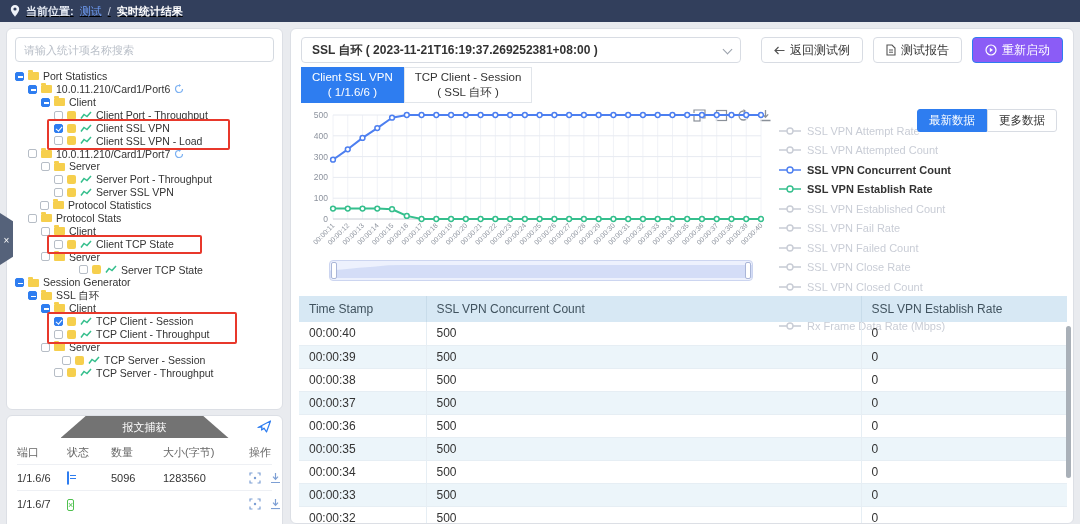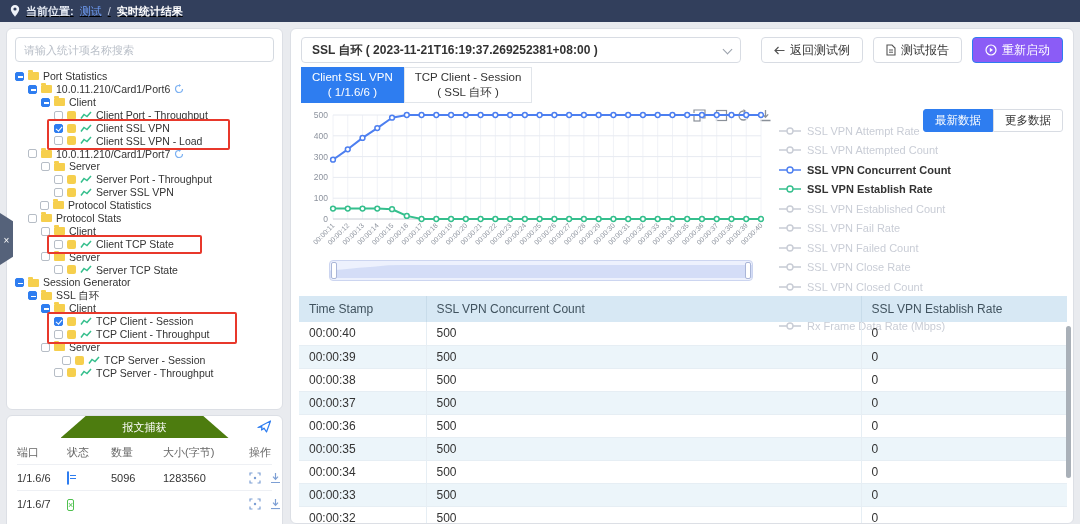--- a/index.html
+++ b/index.html
@@ -42,21 +42,21 @@
 
   
   .collapse-tab { position:absolute; left:0; top:213px; width:13px; height:52px; background:#55627a;
                   clip-path:polygon(0 0,100% 16%,100% 84%,0 100%); z-index:6;
                   display:flex; align-items:center; justify-content:center; cursor:pointer; }
   .collapse-tab span::after { content:'×'; color:#fff; font-size:10px; }
 
   
   .cap-head { position:relative; height:22px; }
   .cap-tab { position:absolute; left:50%; transform:translateX(-50%); top:0; width:168px; height:22px;
-             background:#4d7c0f; color:#fff; font-size:11px; display:flex; align-items:center; justify-content:center;
+             background:#737373; color:#fff; font-size:11px; display:flex; align-items:center; justify-content:center;
              clip-path:polygon(15% 0,85% 0,100% 100%,0 100%); }
   .cap-share { position:absolute; right:10px; top:4px; cursor:pointer; }
   .cap-table { font-size:11px; color:#333; padding:2px 10px 0 10px; }
   .cap-row { display:grid; grid-template-columns:50px 44px 52px 86px 1fr; align-items:center; height:25px; }
   .cap-row.head { color:#666; height:24px; }
   .cap-row.data { border-top:1px solid #eef0f4; height:26px; }
   .cap-ops { display:flex; gap:9px; }
   .st-file { width:12px; height:12px; border:1.3px solid #2e7df0; border-radius:2px; position:relative; }
   .st-file::after { content:''; position:absolute; left:2px; top:3px; width:6px; height:1.2px; background:#2e7df0; box-shadow:0 3px 0 #2e7df0; }
   .st-stop { width:12px; height:12px; border:1.3px solid #4fc04f; border-radius:2px; color:#4fc04f;
@@ -87,21 +87,21 @@
   .toolbox .tbi { cursor:pointer; display:inline-flex; }
   .datazoom { position:absolute; left:38px; top:157px; width:424px; height:21px; background:#edf1fd;
               border:1px solid #ccd5f0; border-radius:4px; }
   .dz-handle { position:absolute; top:1px; width:6px; height:17px; background:#fff; border:1px solid #aab6d8; border-radius:2px; cursor:ew-resize; }
   .dz-handle.l { left:1px; } .dz-handle.r { right:1px; }
   .legend { position:absolute; left:488px; top:18px; width:230px; }
   .lg-item { display:flex; align-items:center; gap:6px; height:19.5px; font-size:11px; cursor:pointer; white-space:nowrap; }
   .lg-item.off { color:#c9cdd6; }
   .lg-item.on { color:#333; font-weight:bold; }
   .lg-page { display:flex; align-items:center; gap:8px; font-size:10.5px; color:#555; margin:8px 0 0 44px; }
-  .data-btns { position:absolute; right:10px; top:6px; display:flex; }
+  .data-btns { position:absolute; right:16px; top:6px; display:flex; }
   .dbtn { height:23px; padding:0 11px; font-size:11.5px; display:inline-flex; align-items:center;
           border:1px solid #d8dce3; background:#fff; color:#333; cursor:pointer; }
   .dbtn.active { background:#2e7df0; border-color:#2e7df0; color:#fff; border-radius:3px 0 0 3px; }
   .dbtn:last-child { border-radius:0 3px 3px 0; }
 
   
   .mtable-wrap { position:absolute; left:8px; top:267px; width:768px; }
   table.mtable { width:100%; border-collapse:collapse; font-size:12px; color:#333; table-layout:fixed; }
   .mtable th { background:#d7e8f4; font-weight:normal; text-align:left; height:26px; padding:0 10px; color:#41535f;
                border-right:1px solid #c8dcea; }
@@ -249,21 +249,21 @@
               <path d="M1 7.5 L4 3.5 L7 5.5 L11 1" fill="none" stroke="#35bf8d" stroke-width="1.5"></path>
             </svg>
           </span>
           <span class="tlabel">Client TCP State</span>
         </div>
         <div class="trow" style="padding-left: 34px;">
           <span class="cb "></span>
           <span class="icon-folder"></span>
           <span class="tlabel">Server</span>
         </div>
-        <div class="trow" style="padding-left: 47px;">
+        <div class="trow" style="padding-left: 72px;">
           <span class="cb "></span>
           <span class="icon-page"></span>
           <span class="isvg">
             <svg width="12" height="9" viewBox="0 0 12 9">
               <path d="M1 7.5 L4 3.5 L7 5.5 L11 1" fill="none" stroke="#35bf8d" stroke-width="1.5"></path>
             </svg>
           </span>
           <span class="tlabel">Server TCP State</span>
         </div>
         <div class="trow" style="padding-left: 8px;">

